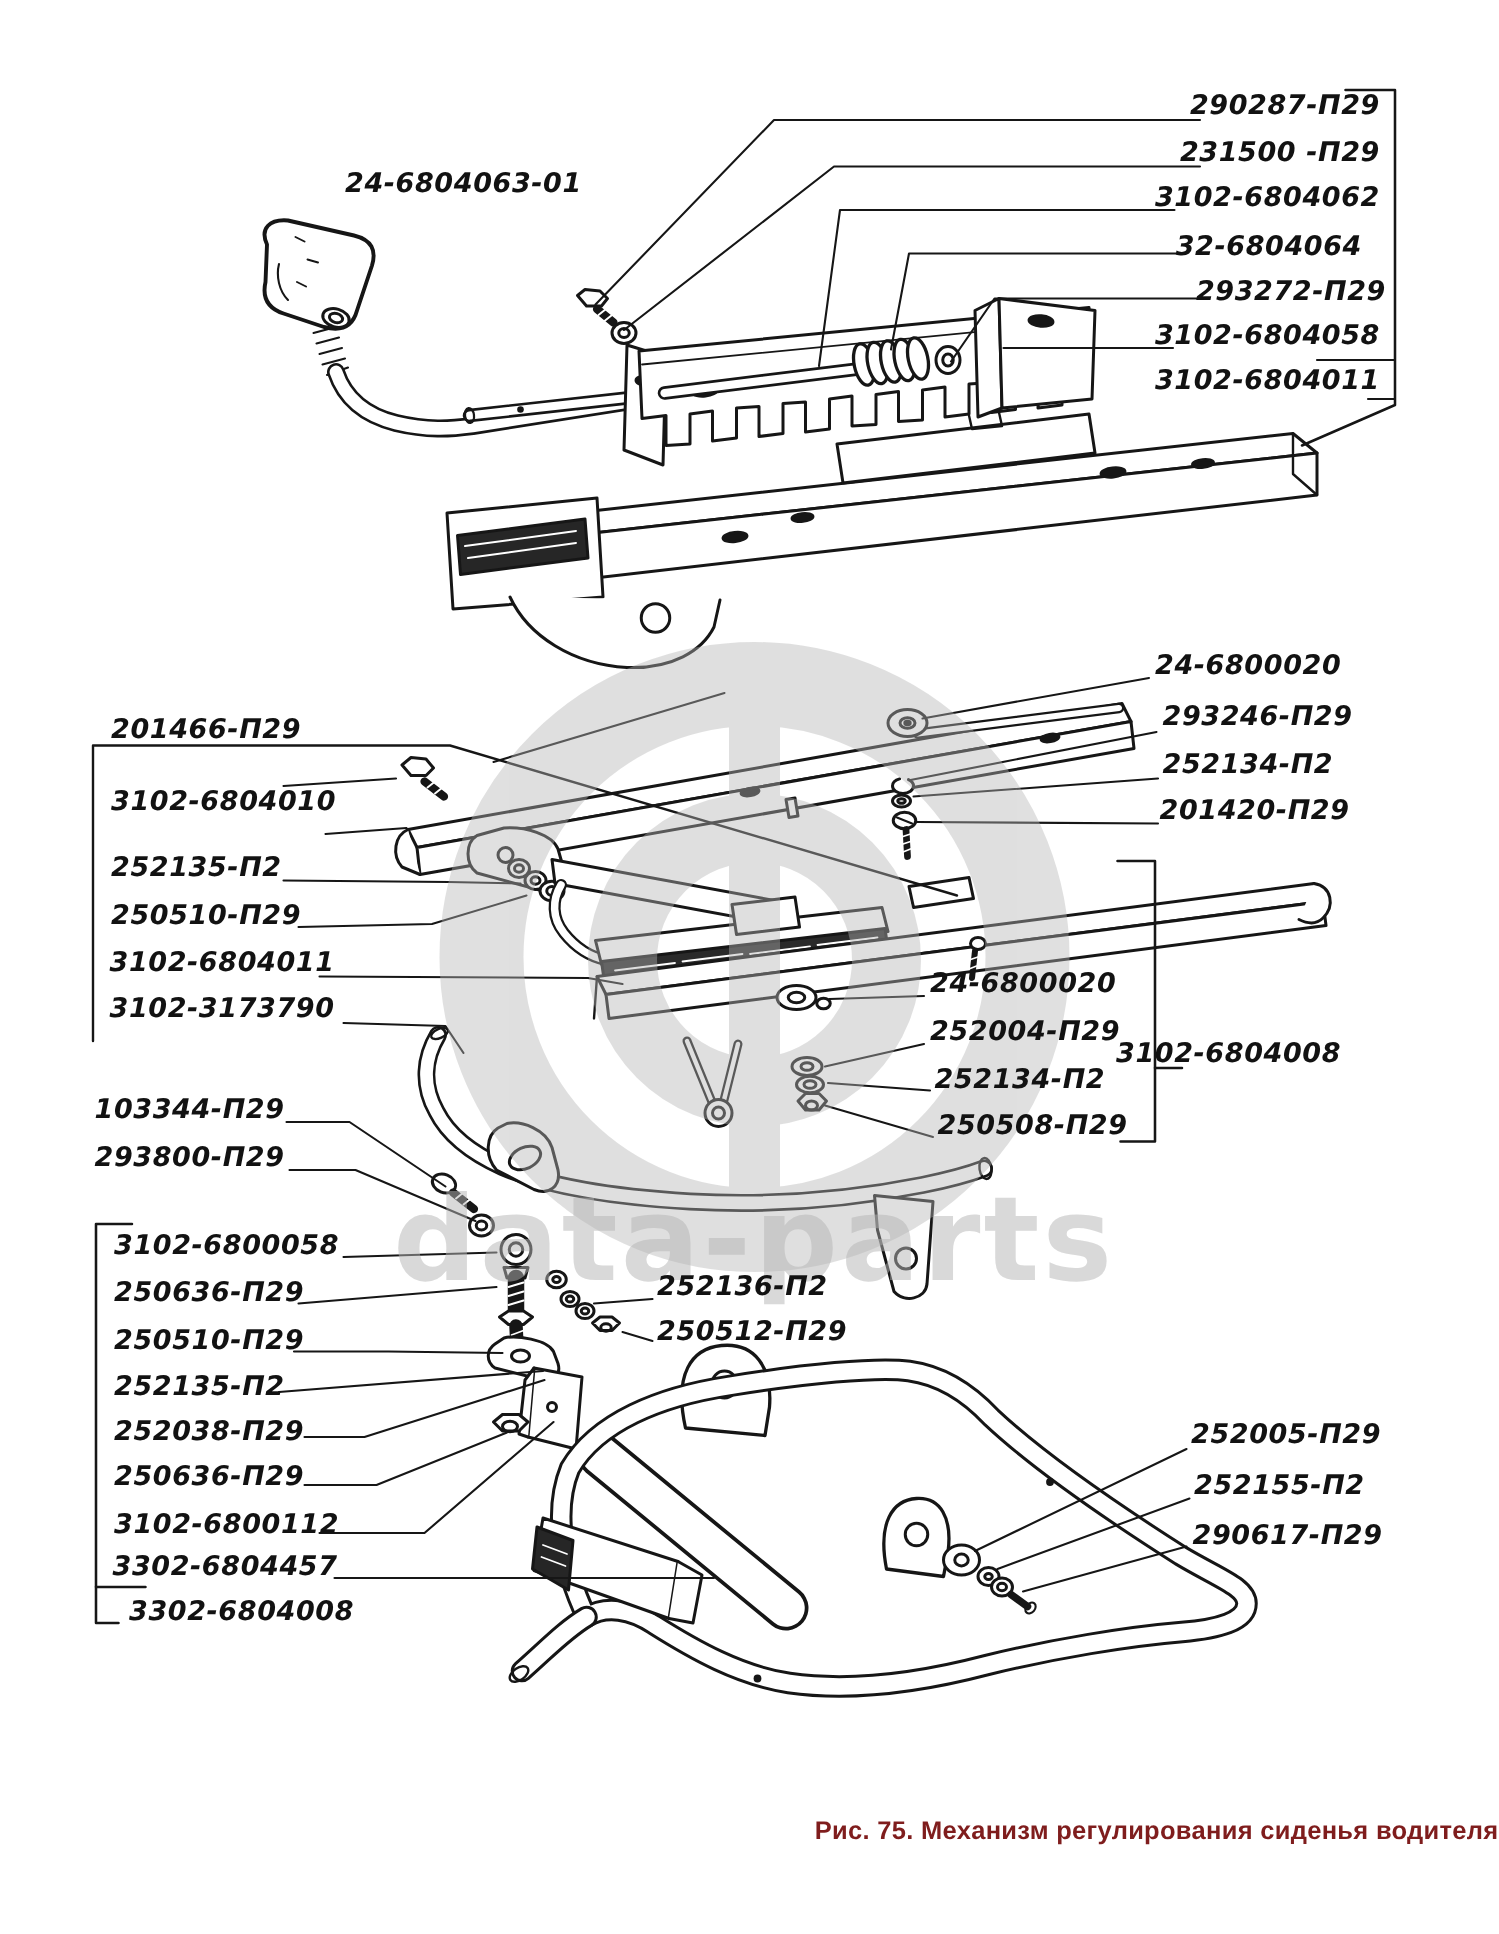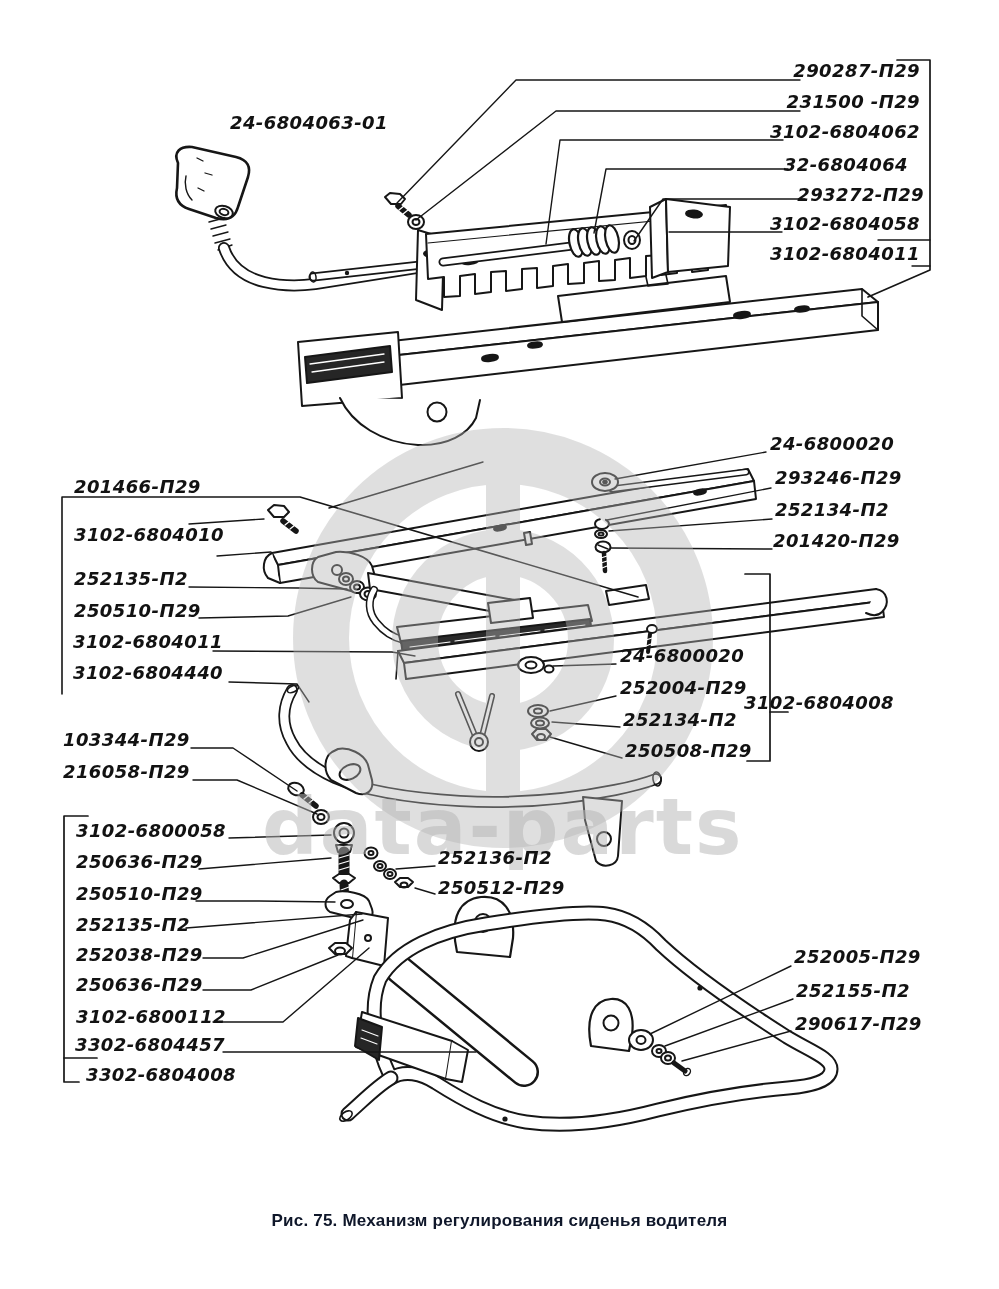--- a/index.html
+++ b/index.html
@@ -4,22 +4,22 @@
 <style>
   html,body{margin:0;padding:0;background:#fff;}
   #page{position:relative;width:999px;height:1289px;background:#ffffff;overflow:hidden;
         font-family:"DejaVu Sans",sans-serif;}
   #art{position:absolute;left:0;top:0;z-index:1;}
   .lbl{position:absolute;z-index:3;font:italic bold 18px "DejaVu Sans",sans-serif;
        color:#121212;white-space:nowrap;letter-spacing:.4px;}
   .lbl.r{text-align:center;font-style:italic;}
   #wm-text{position:absolute;z-index:2;left:262px;top:782px;font:bold 78px "DejaVu Sans",sans-serif;
        color:#b5b5b5;opacity:.5;letter-spacing:2px;white-space:nowrap;}
-  #caption{position:absolute;z-index:3;left:0;right:0;top:1211px;text-align:center;
-       font:bold 17px "Liberation Sans",sans-serif;color:#0f172a;letter-spacing:.2px;}
+  #caption{position:absolute;z-index:3;left:0;right:0;top:1211px;text-align:right;
+       font:bold 17px "Liberation Sans",sans-serif;color:#7f1d1d;letter-spacing:.2px;}
 </style>
 </head>
 <body>
 
 <div id="page">
 
 <svg id="art" width="999" height="1289" viewBox="0 0 999 1289" xmlns="http://www.w3.org/2000/svg">
   <g fill="none" stroke="#161616" stroke-width="2" stroke-linejoin="round" stroke-linecap="round">
 
     <g>
@@ -303,31 +303,31 @@
 <div class="lbl" style="left:770px;top:433px">24-6800020</div>
 <div class="lbl" style="left:775px;top:467px">293246-П29</div>
 <div class="lbl" style="left:775px;top:499px">252134-П2</div>
 <div class="lbl" style="left:773px;top:530px">201420-П29</div>
 
 <div class="lbl" style="left:74px;top:476px">201466-П29</div>
 <div class="lbl" style="left:74px;top:524px">3102-6804010</div>
 <div class="lbl" style="left:74px;top:568px">252135-П2</div>
 <div class="lbl" style="left:74px;top:600px">250510-П29</div>
 <div class="lbl" style="left:73px;top:631px">3102-6804011</div>
-<div class="lbl" style="left:73px;top:662px">3102-6804440</div>
+<div class="lbl" style="left:73px;top:662px">3102-3173790</div>
 
 <div class="lbl" style="left:620px;top:645px">24-6800020</div>
 <div class="lbl" style="left:620px;top:677px">252004-П29</div>
 <div class="lbl" style="left:623px;top:709px">252134-П2</div>
 <div class="lbl" style="left:625px;top:740px">250508-П29</div>
 
 <div class="lbl" style="left:744px;top:692px">3102-6804008</div>
 
 <div class="lbl" style="left:63px;top:729px">103344-П29</div>
-<div class="lbl" style="left:63px;top:761px">216058-П29</div>
+<div class="lbl" style="left:63px;top:761px">293800-П29</div>
 
 <div class="lbl" style="left:438px;top:847px">252136-П2</div>
 <div class="lbl" style="left:438px;top:877px">250512-П29</div>
 
 <div class="lbl" style="left:76px;top:820px">3102-6800058</div>
 <div class="lbl" style="left:76px;top:851px">250636-П29</div>
 <div class="lbl" style="left:76px;top:883px">250510-П29</div>
 <div class="lbl" style="left:76px;top:914px">252135-П2</div>
 <div class="lbl" style="left:76px;top:944px">252038-П29</div>
 <div class="lbl" style="left:76px;top:974px">250636-П29</div>

